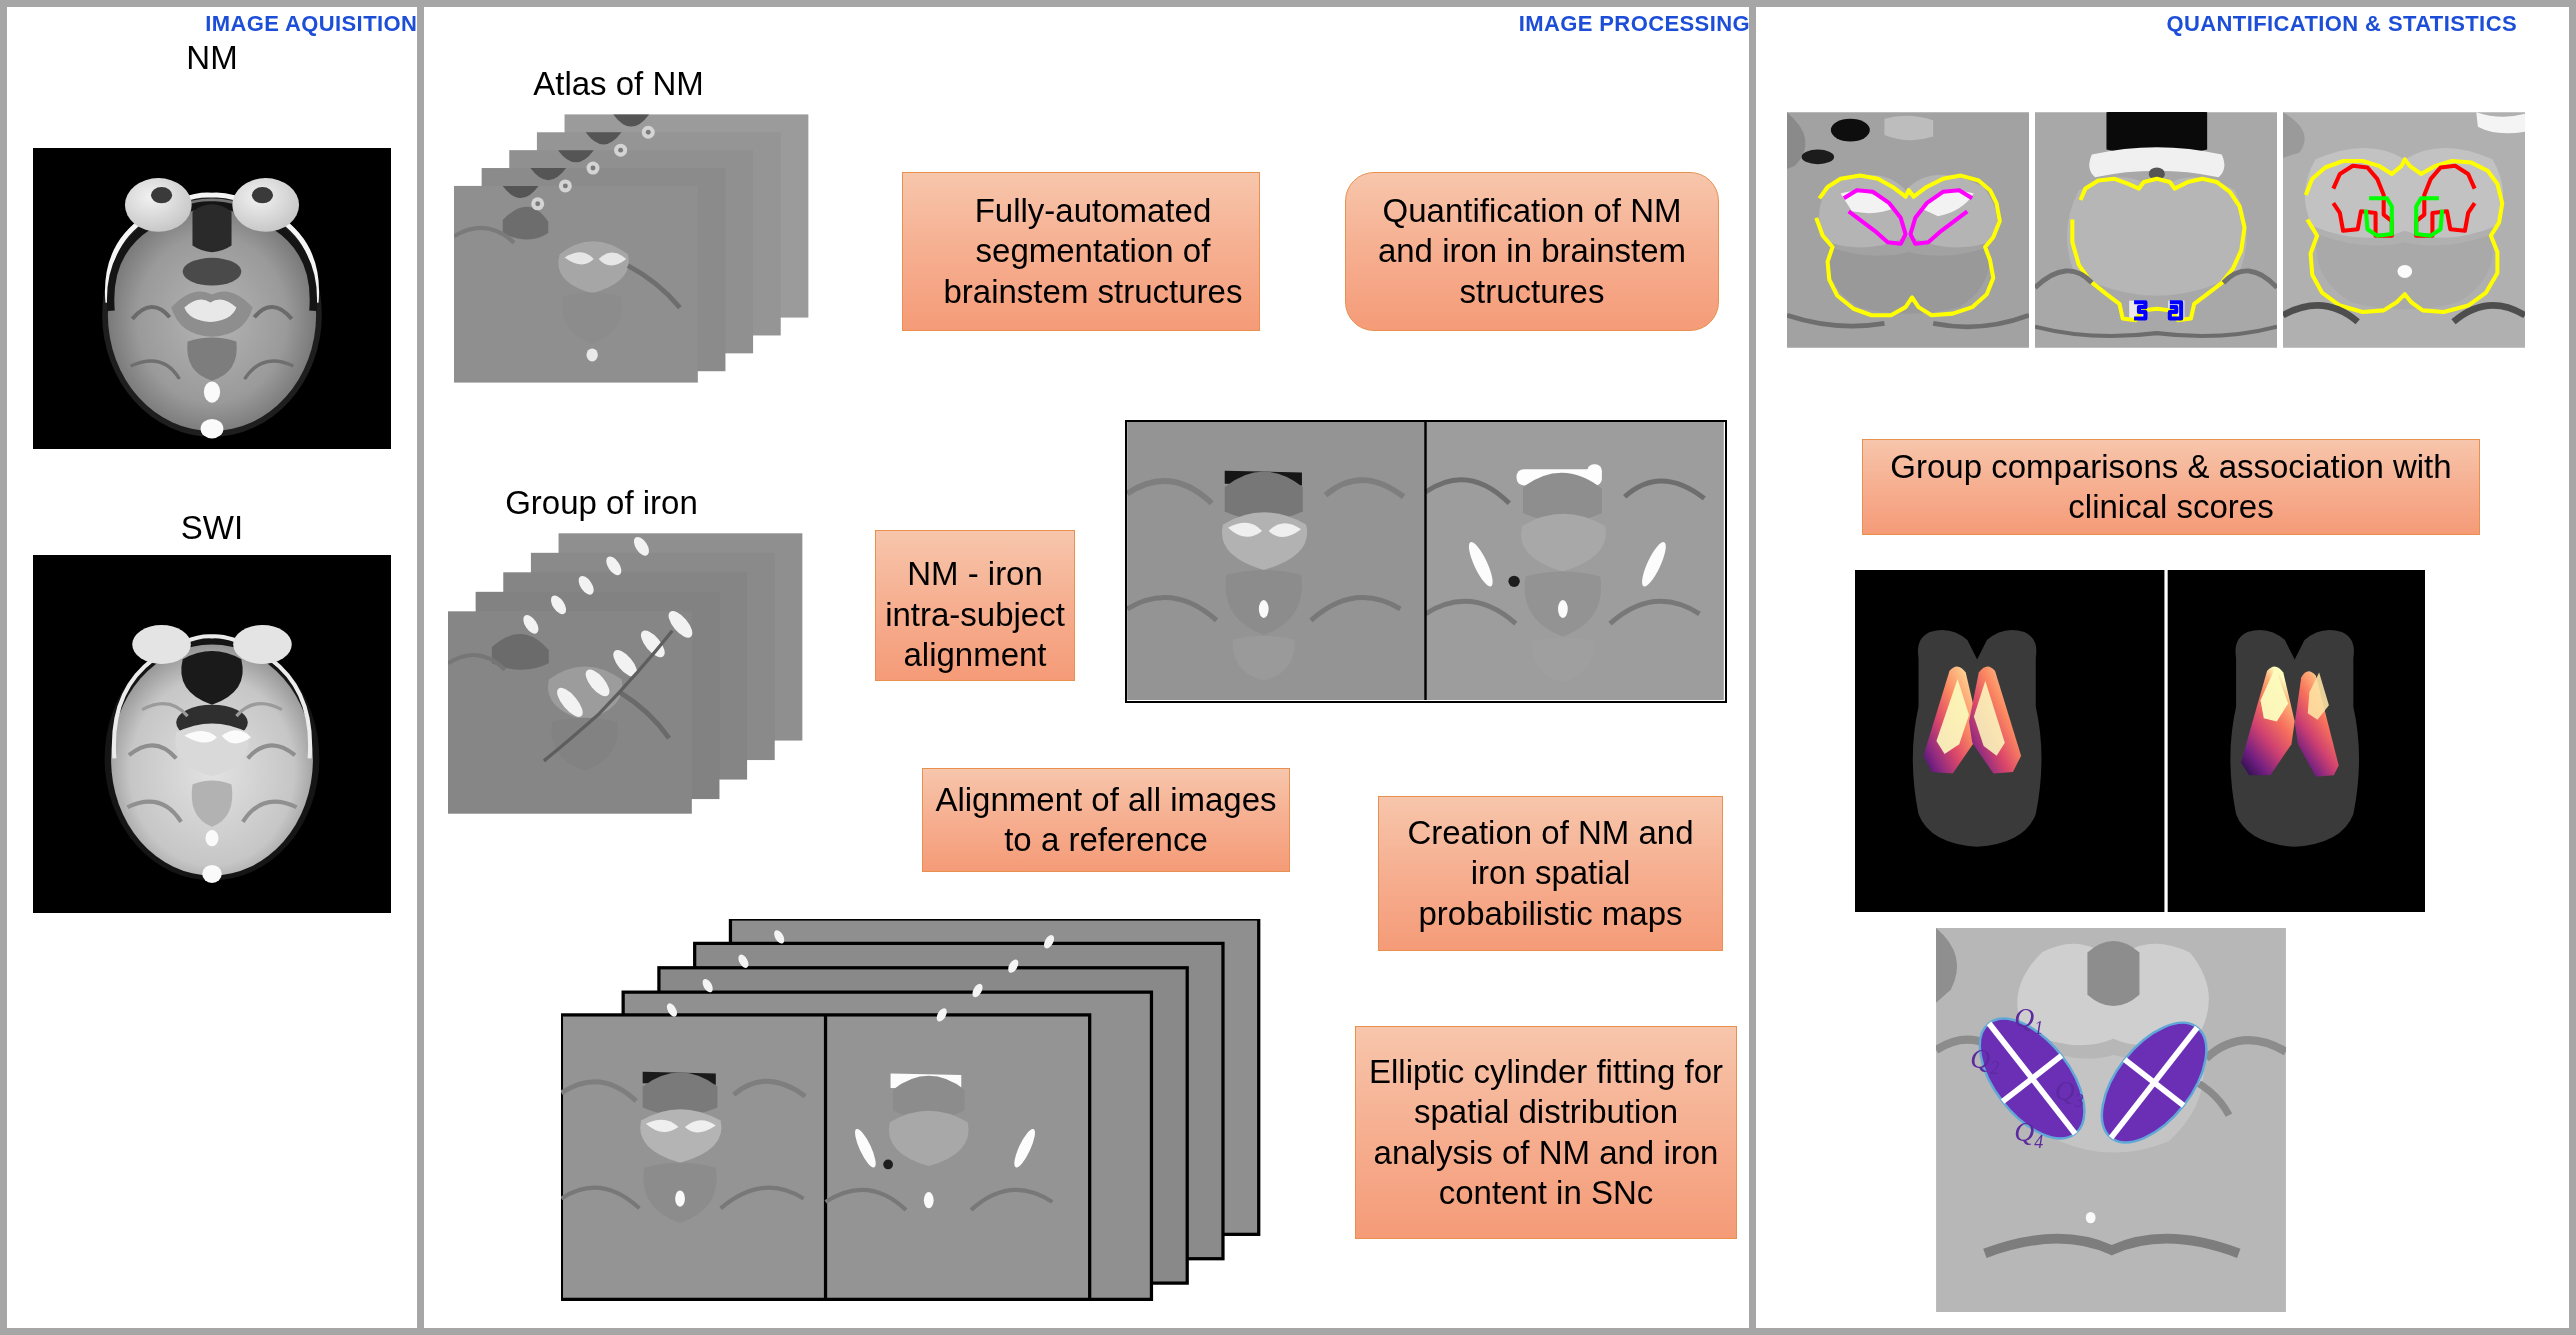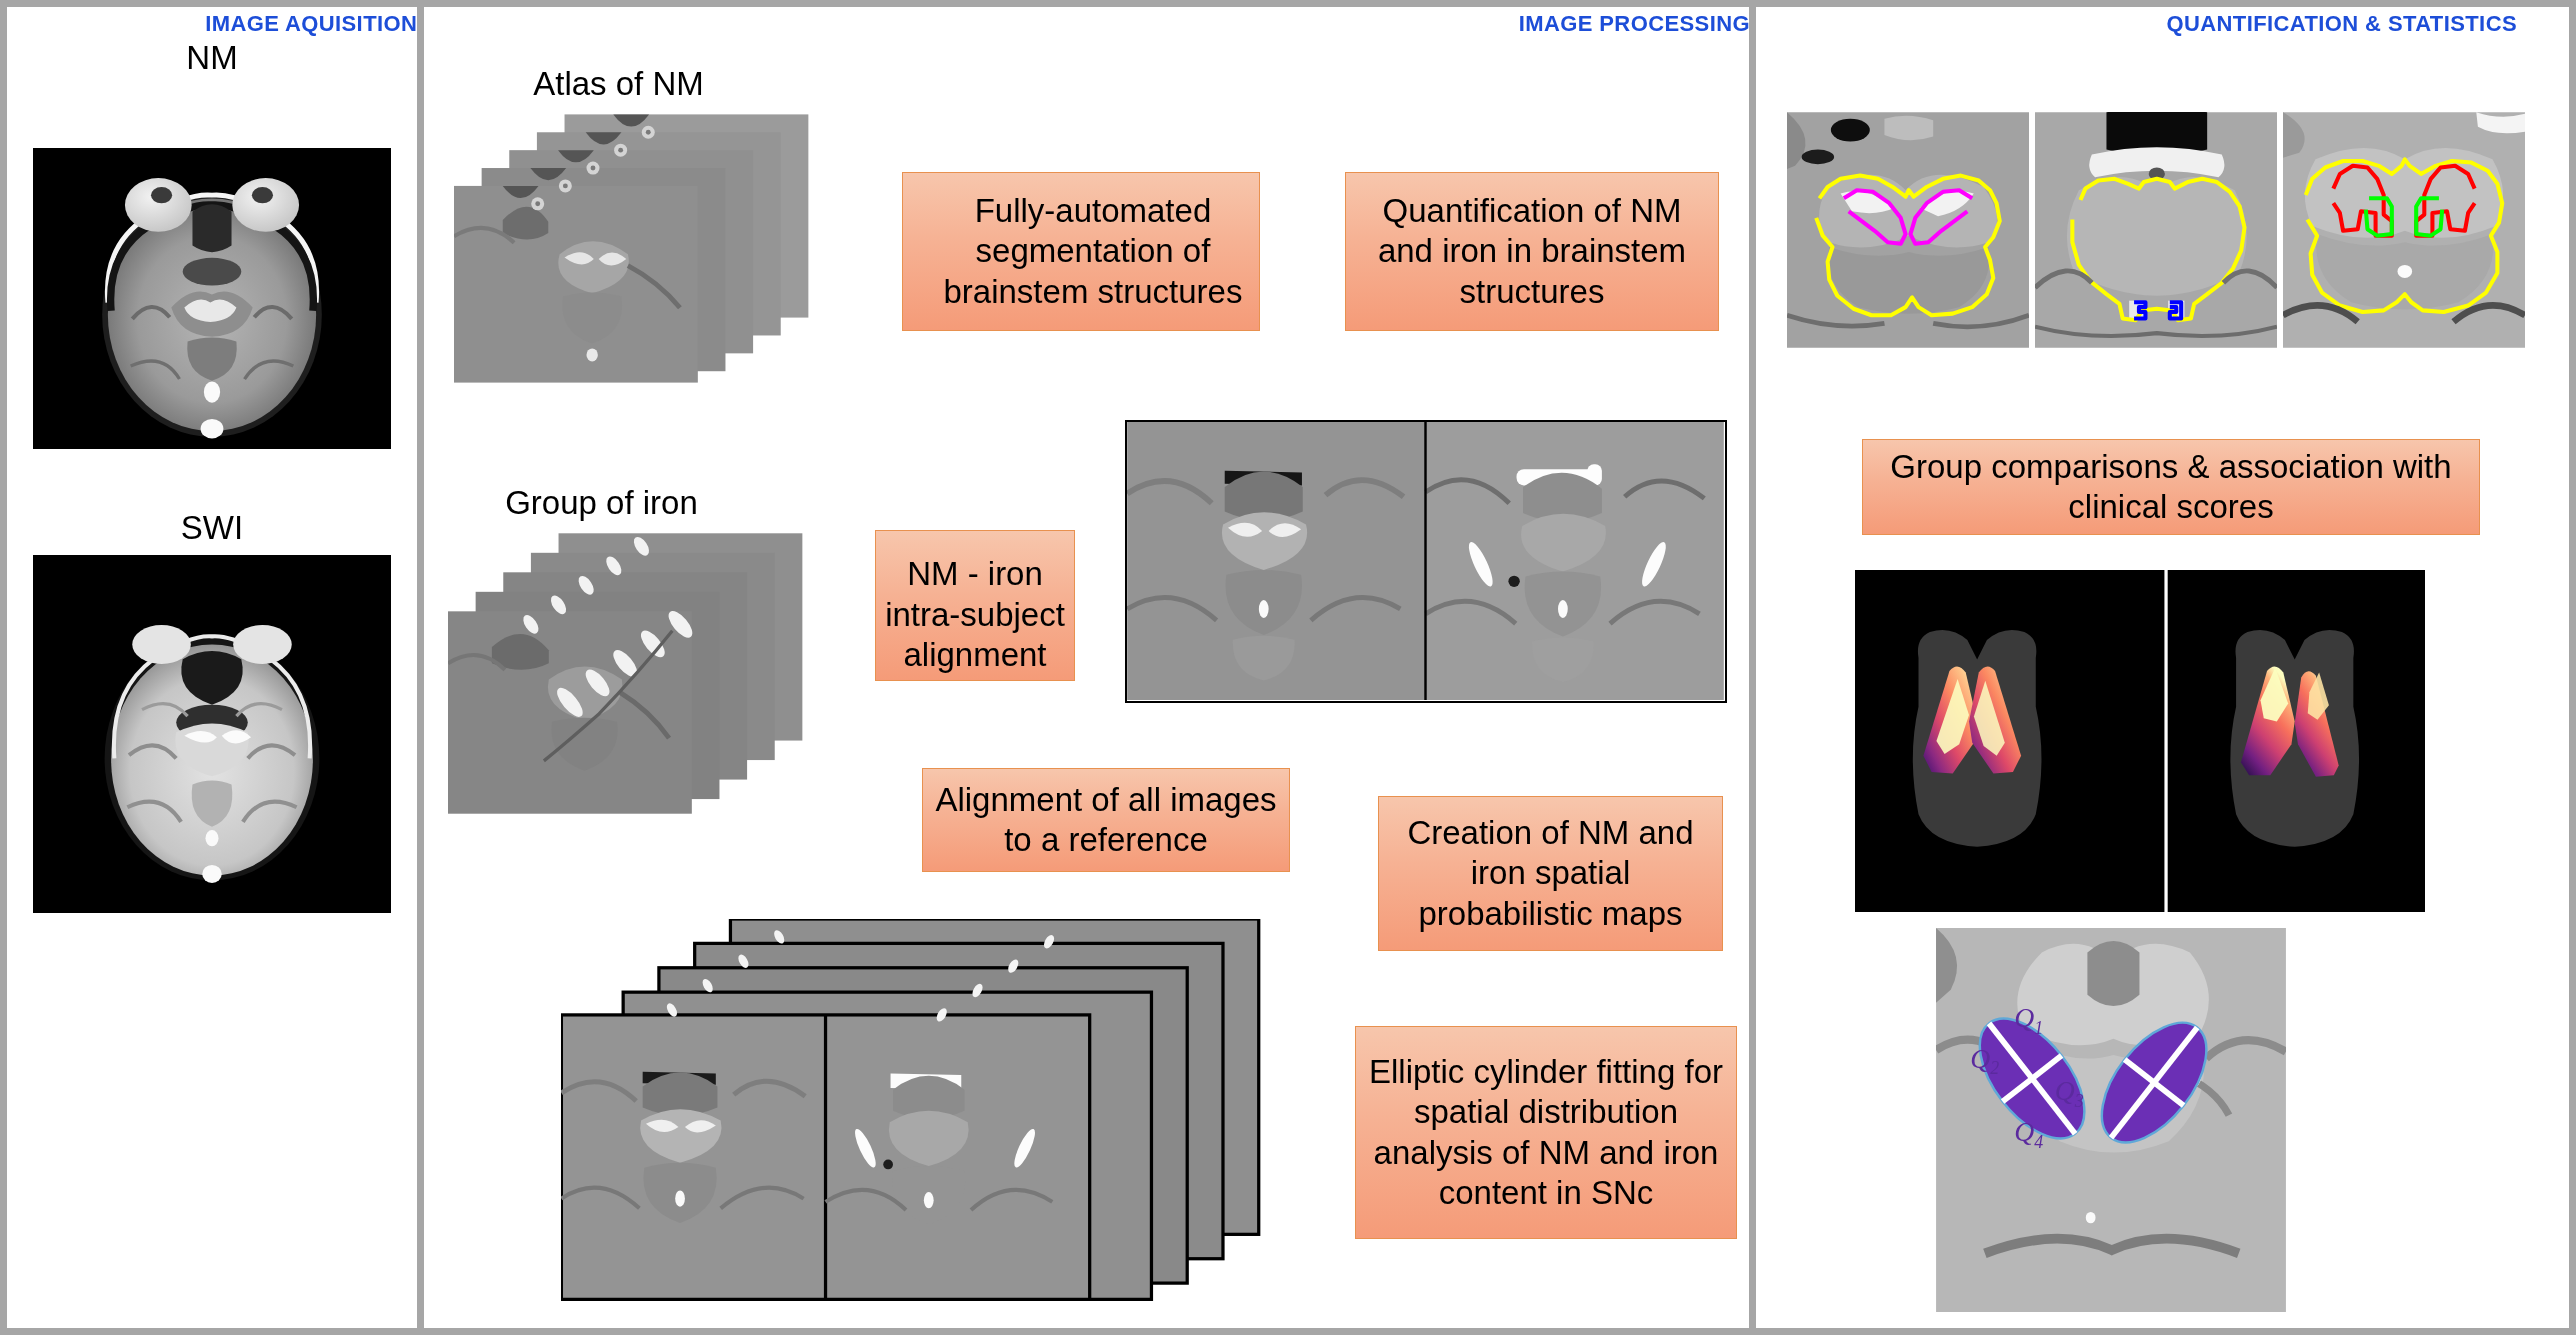--- a/index.html
+++ b/index.html
@@ -220,21 +220,21 @@
       </g>
       <path d="M276 120 Q236 170 186 222 Q150 254 118 280" fill="none" stroke="#5e5e5e" stroke-width="4"></path>
     </g>
   </svg>
 </div>
 
 <div class="pbox" style="left:902px;top:172px;width:358px;height:159px;padding-left:32px;">
   <span>Fully-automated segmentation of brainstem structures</span>
 </div>
 
-<div class="pbox" style="left:1345px;top:172px;width:374px;height:159px;">
+<div class="pbox" style="left:1345px;top:172px;width:374px;height:159px;border-radius:29px;">
   <span>Quantification of NM and iron in brainstem structures</span>
 </div>
 
 <div class="pbox" style="left:875px;top:530px;width:200px;height:151px;align-items:flex-end;">
   <span>NM - iron intra-subject alignment</span>
 </div>
 
 <div class="pbox" style="left:922px;top:768px;width:368px;height:104px;justify-content:flex-end;">
   <span>Alignment of all images to a reference</span>
 </div>

